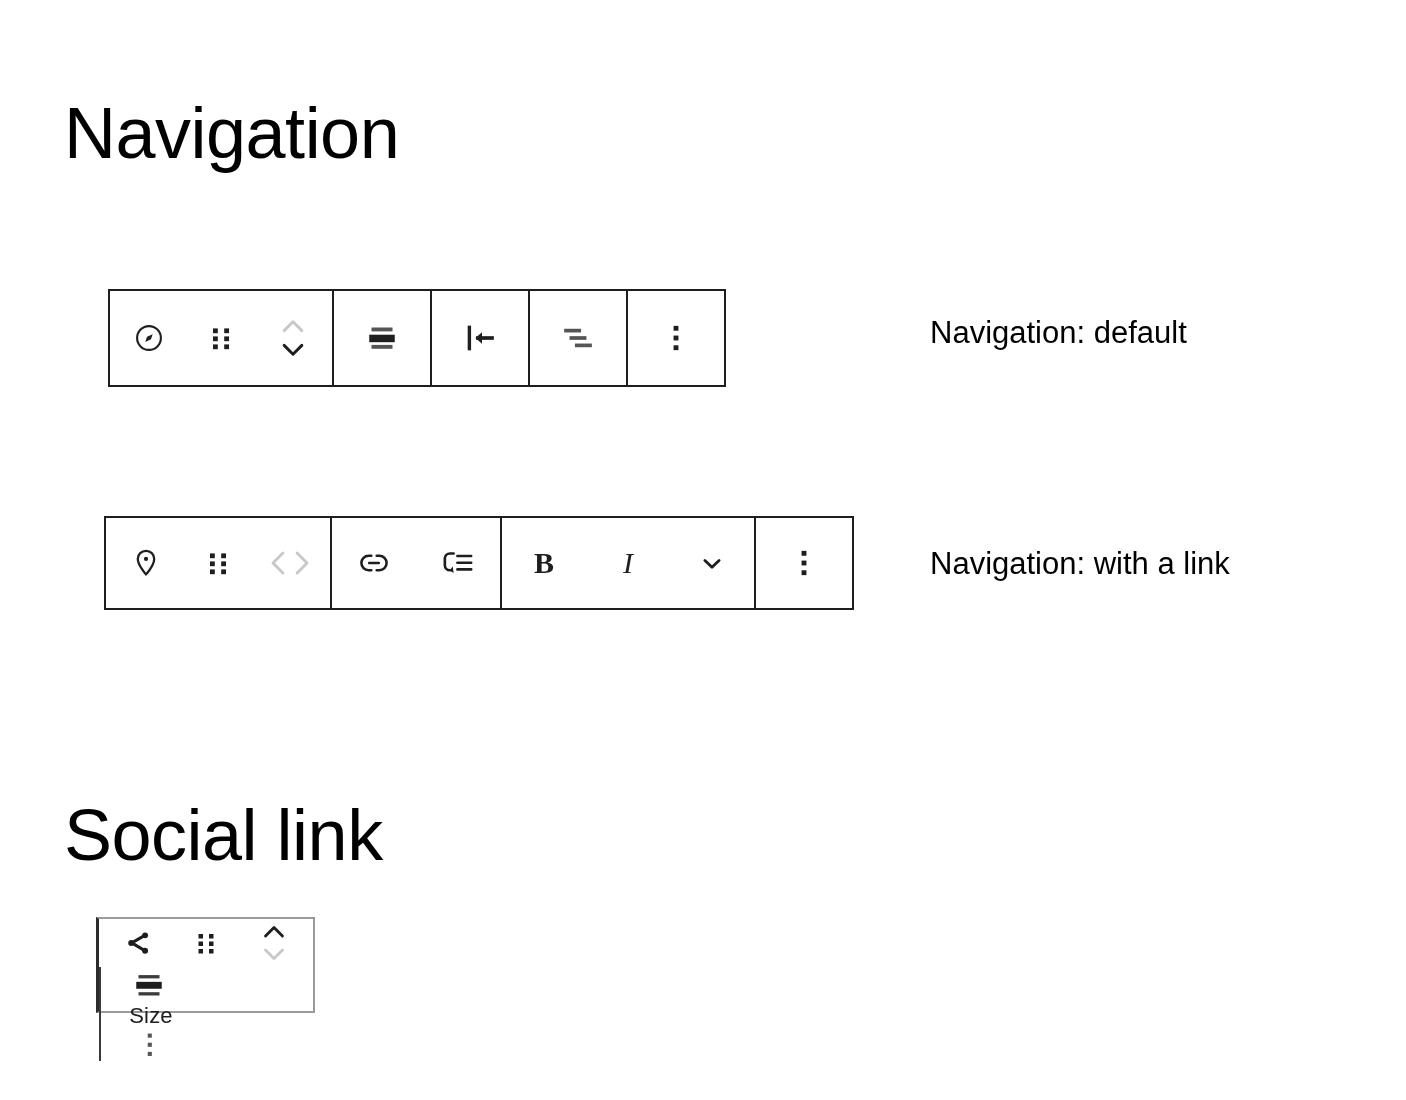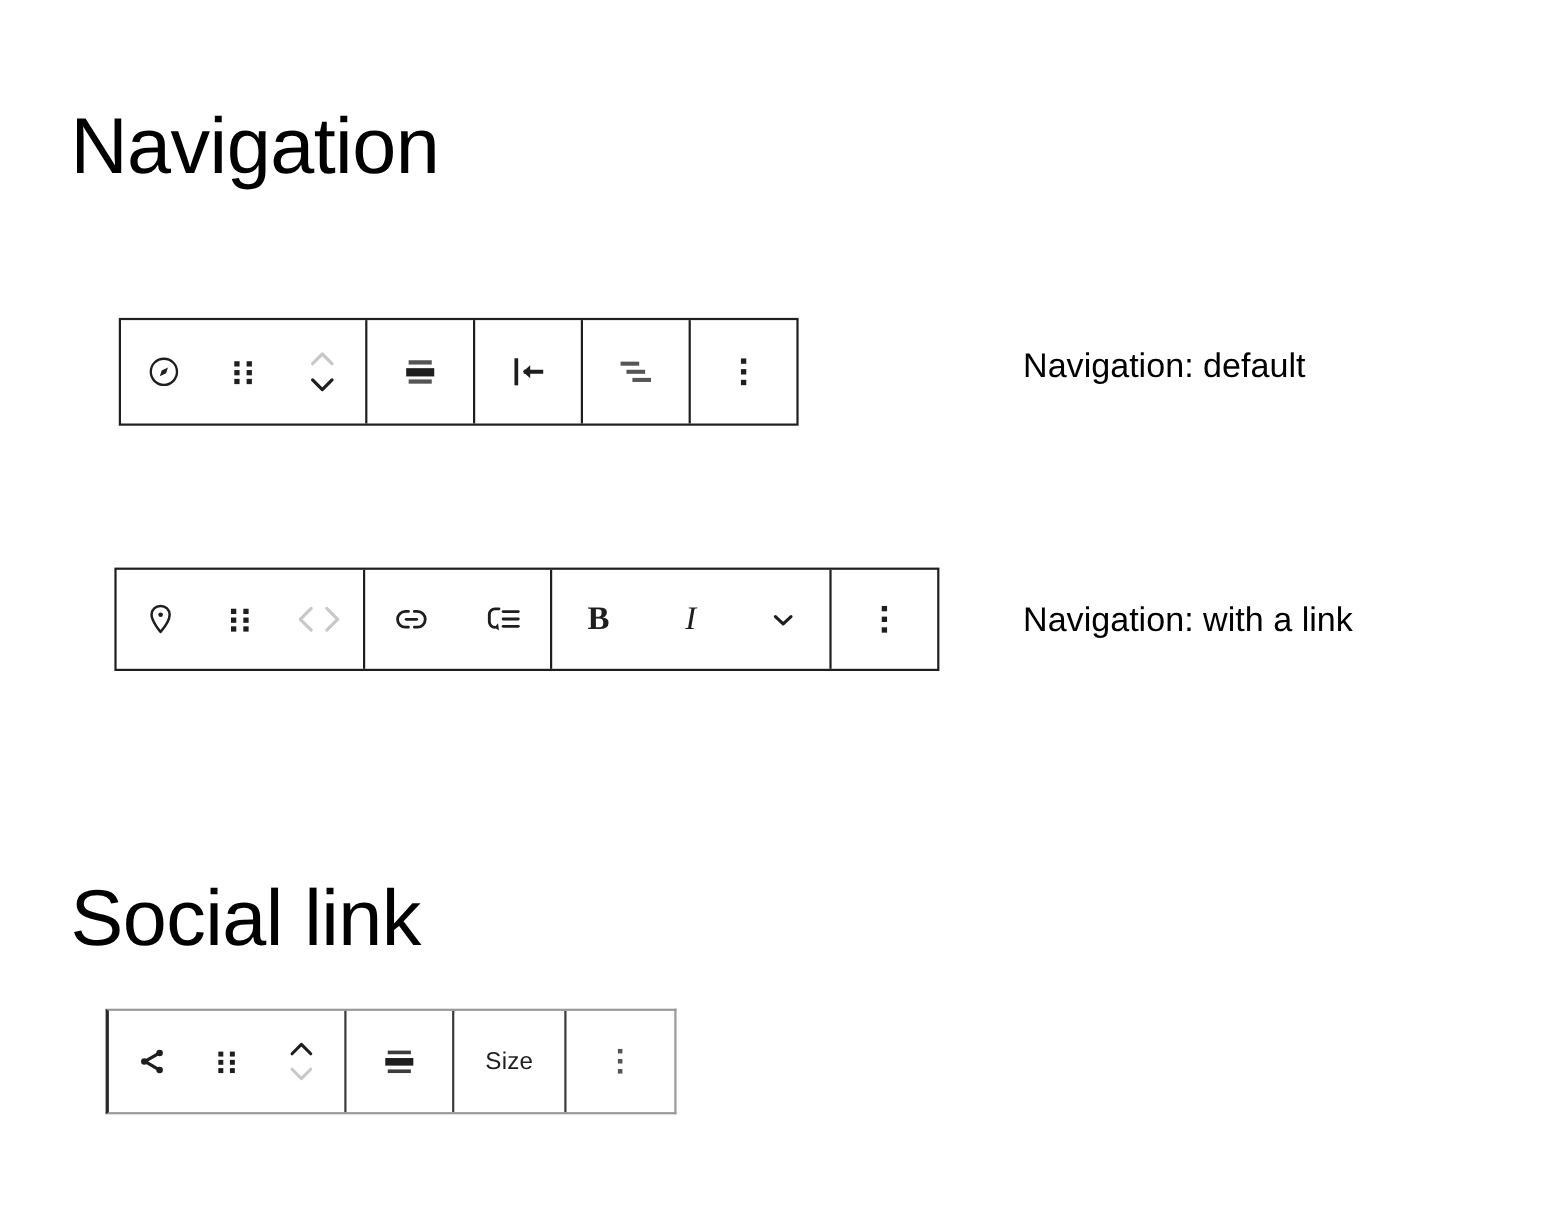--- a/index.html
+++ b/index.html
@@ -48,20 +48,21 @@
     position: absolute;
     display: flex;
     align-items: stretch;
     background: #ffffff;
     box-sizing: border-box;
   }
   .toolbar.dark-border  { border: 2px solid #1e1e1e; }
   .toolbar.light-border {
     border: 2px solid #9a9a9a;
     border-left: 3px solid #2b2b2b;
+    flex-direction: column;
   }
 
   .group {
     display: flex;
     align-items: stretch;
     box-sizing: border-box;
   }
   .toolbar.dark-border .group + .group  { border-left: 2px solid #1e1e1e; }
   .toolbar.light-border .group + .group { border-left: 2px solid #3a3a3a; }
 

